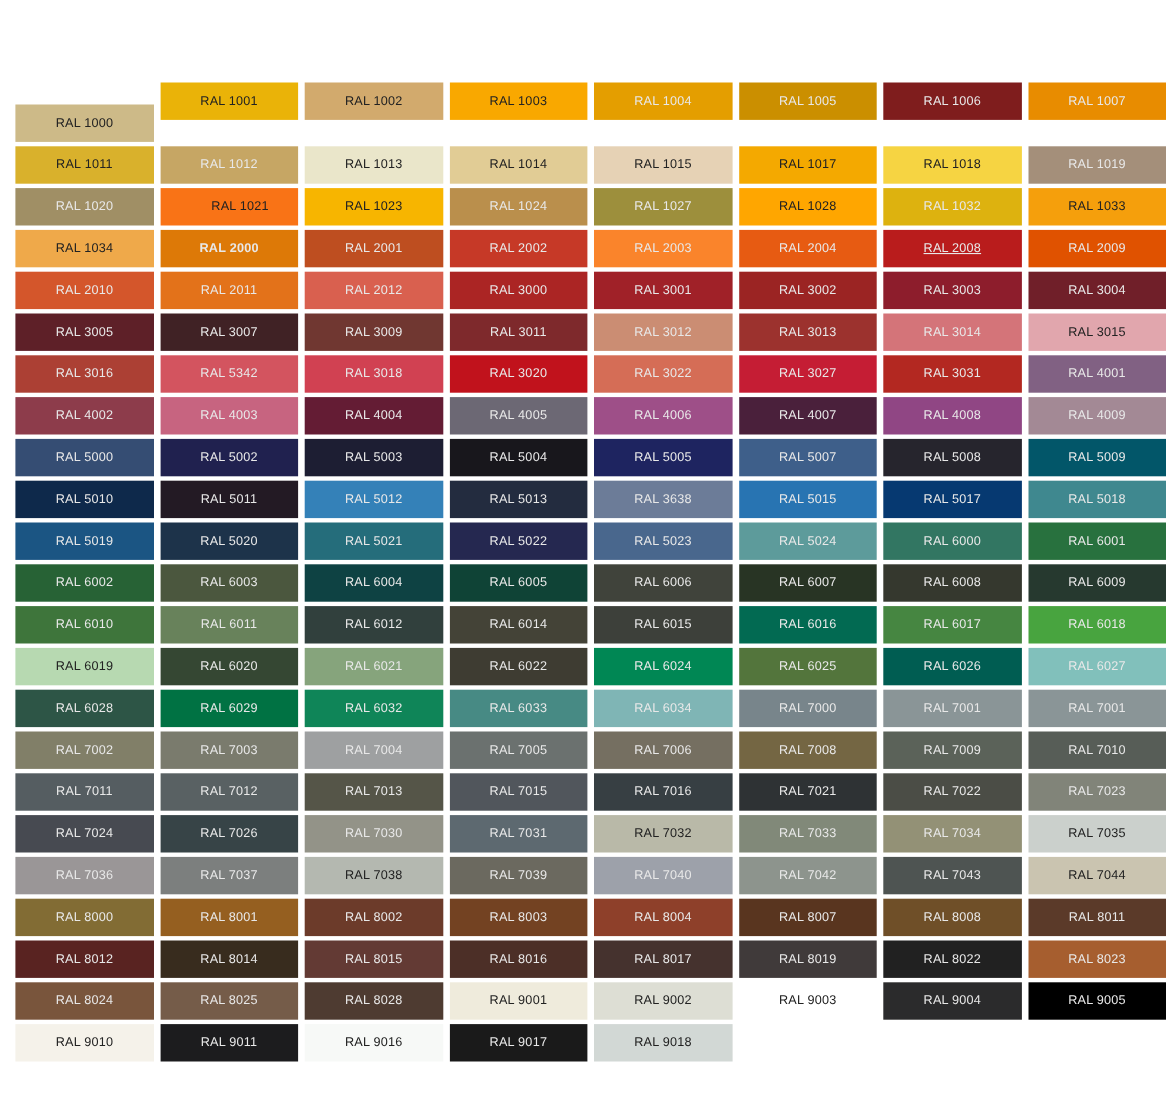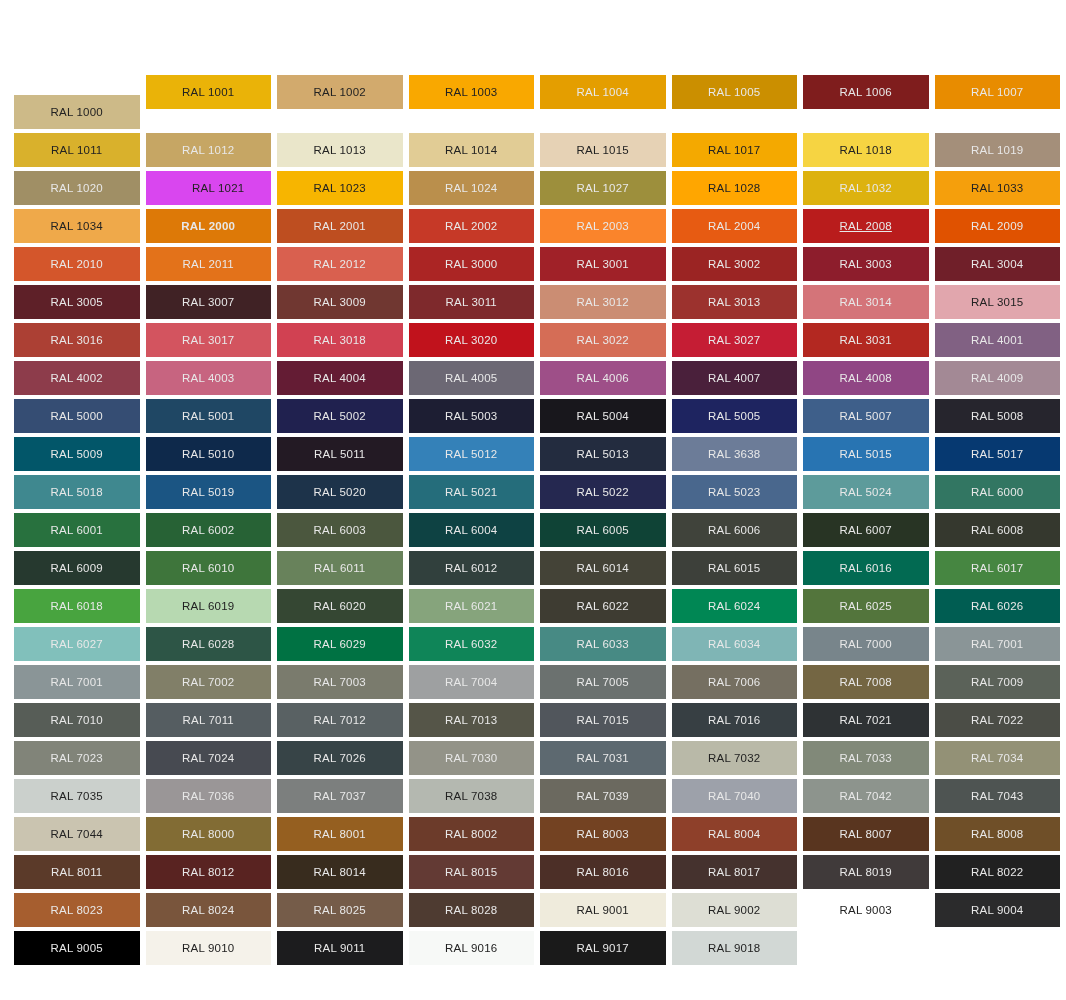--- a/index.html
+++ b/index.html
@@ -56,21 +56,21 @@
       <div class="ral-swatch" style="background: rgb(232, 140, 0); color: rgb(232, 232, 232);">RAL 1007</div>
       <div class="ral-swatch" style="background: rgb(217, 177, 44); color: rgb(34, 34, 34);">RAL 1011</div>
       <div class="ral-swatch" style="background: rgb(198, 166, 100); color: rgb(232, 232, 232);">RAL 1012</div>
       <div class="ral-swatch" style="background: rgb(234, 230, 202); color: rgb(34, 34, 34);">RAL 1013</div>
       <div class="ral-swatch" style="background: rgb(225, 204, 149); color: rgb(34, 34, 34);">RAL 1014</div>
       <div class="ral-swatch" style="background: rgb(230, 210, 181); color: rgb(34, 34, 34);">RAL 1015</div>
       <div class="ral-swatch" style="background: rgb(244, 169, 0); color: rgb(34, 34, 34);">RAL 1017</div>
       <div class="ral-swatch" style="background: rgb(246, 212, 66); color: rgb(34, 34, 34);">RAL 1018</div>
       <div class="ral-swatch" style="background: rgb(164, 143, 122); color: rgb(232, 232, 232);">RAL 1019</div>
       <div class="ral-swatch" style="background: rgb(160, 143, 101); color: rgb(232, 232, 232);">RAL 1020</div>
-      <div class="ral-swatch" style="background: #d946ef; color: rgb(34, 34, 34); padding-left: 20px;">RAL 1021</div>
+      <div class="ral-swatch" style="background: #f97316; color: rgb(34, 34, 34); padding-left: 20px;">RAL 1021</div>
       <div class="ral-swatch" style="background: rgb(247, 181, 0); color: rgb(34, 34, 34);">RAL 1023</div>
       <div class="ral-swatch" style="background: rgb(186, 143, 76); color: rgb(232, 232, 232);">RAL 1024</div>
       <div class="ral-swatch" style="background: rgb(157, 143, 60); color: rgb(232, 232, 232);">RAL 1027</div>
       <div class="ral-swatch" style="background: rgb(255, 166, 0); color: rgb(34, 34, 34);">RAL 1028</div>
       <div class="ral-swatch" style="background: rgb(221, 178, 15); color: rgb(232, 232, 232);">RAL 1032</div>
       <div class="ral-swatch" style="background: rgb(245, 159, 12); color: rgb(34, 34, 34);">RAL 1033</div>
       <div class="ral-swatch" style="background: rgb(239, 169, 74); color: rgb(34, 34, 34);">RAL 1034</div>
       <div class="ral-swatch" style="background: rgb(221, 121, 7); color: rgb(232, 232, 232); font-weight: bold;">RAL 2000</div>
       <div class="ral-swatch" style="background: rgb(190, 78, 32); color: rgb(232, 232, 232);">RAL 2001</div>
       <div class="ral-swatch" style="background: rgb(198, 57, 39); color: rgb(232, 232, 232);">RAL 2002</div>
@@ -88,37 +88,36 @@
       <div class="ral-swatch" style="background: rgb(112, 31, 41); color: rgb(232, 232, 232);">RAL 3004</div>
       <div class="ral-swatch" style="background: rgb(94, 32, 40); color: rgb(232, 232, 232);">RAL 3005</div>
       <div class="ral-swatch" style="background: rgb(64, 34, 37); color: rgb(232, 232, 232);">RAL 3007</div>
       <div class="ral-swatch" style="background: rgb(112, 55, 49); color: rgb(232, 232, 232);">RAL 3009</div>
       <div class="ral-swatch" style="background: rgb(126, 41, 44); color: rgb(232, 232, 232);">RAL 3011</div>
       <div class="ral-swatch" style="background: rgb(203, 141, 115); color: rgb(232, 232, 232);">RAL 3012</div>
       <div class="ral-swatch" style="background: rgb(156, 50, 46); color: rgb(232, 232, 232);">RAL 3013</div>
       <div class="ral-swatch" style="background: rgb(212, 116, 121); color: rgb(232, 232, 232);">RAL 3014</div>
       <div class="ral-swatch" style="background: rgb(225, 166, 173); color: rgb(34, 34, 34);">RAL 3015</div>
       <div class="ral-swatch" style="background: rgb(172, 64, 52); color: rgb(232, 232, 232);">RAL 3016</div>
-      <div class="ral-swatch" style="background: rgb(211, 84, 95); color: rgb(232, 232, 232);">RAL 3017</div>
+      <div class="ral-swatch" style="background: rgb(211, 84, 95); color: rgb(232, 232, 232);">RAL 5342</div>
       <div class="ral-swatch" style="background: rgb(209, 65, 82); color: rgb(232, 232, 232);">RAL 3018</div>
       <div class="ral-swatch" style="background: rgb(193, 18, 28); color: rgb(232, 232, 232);">RAL 3020</div>
       <div class="ral-swatch" style="background: rgb(213, 109, 86); color: rgb(232, 232, 232);">RAL 3022</div>
       <div class="ral-swatch" style="background: rgb(197, 29, 52); color: rgb(232, 232, 232);">RAL 3027</div>
       <div class="ral-swatch" style="background: rgb(179, 40, 33); color: rgb(232, 232, 232);">RAL 3031</div>
       <div class="ral-swatch" style="background: rgb(129, 97, 131); color: rgb(232, 232, 232);">RAL 4001</div>
       <div class="ral-swatch" style="background: rgb(141, 60, 75); color: rgb(232, 232, 232);">RAL 4002</div>
       <div class="ral-swatch" style="background: rgb(199, 100, 128); color: rgb(232, 232, 232);">RAL 4003</div>
       <div class="ral-swatch" style="background: rgb(100, 28, 52); color: rgb(232, 232, 232);">RAL 4004</div>
       <div class="ral-swatch" style="background: rgb(108, 104, 116); color: rgb(232, 232, 232);">RAL 4005</div>
       <div class="ral-swatch" style="background: rgb(158, 79, 136); color: rgb(232, 232, 232);">RAL 4006</div>
       <div class="ral-swatch" style="background: rgb(74, 32, 59); color: rgb(232, 232, 232);">RAL 4007</div>
       <div class="ral-swatch" style="background: rgb(144, 70, 132); color: rgb(232, 232, 232);">RAL 4008</div>
       <div class="ral-swatch" style="background: rgb(163, 137, 149); color: rgb(232, 232, 232);">RAL 4009</div>
       <div class="ral-swatch" style="background: rgb(53, 77, 115); color: rgb(232, 232, 232);">RAL 5000</div>
-      <div class="ral-swatch" style="background: rgb(31, 71, 100); color: rgb(232, 232, 232);">RAL 5001</div>
       <div class="ral-swatch" style="background: rgb(32, 33, 79); color: rgb(232, 232, 232);">RAL 5002</div>
       <div class="ral-swatch" style="background: rgb(29, 30, 51); color: rgb(232, 232, 232);">RAL 5003</div>
       <div class="ral-swatch" style="background: rgb(24, 23, 28); color: rgb(232, 232, 232);">RAL 5004</div>
       <div class="ral-swatch" style="background: rgb(30, 36, 96); color: rgb(232, 232, 232);">RAL 5005</div>
       <div class="ral-swatch" style="background: rgb(62, 95, 138); color: rgb(232, 232, 232);">RAL 5007</div>
       <div class="ral-swatch" style="background: rgb(38, 37, 45); color: rgb(232, 232, 232);">RAL 5008</div>
       <div class="ral-swatch" style="background: rgb(2, 86, 105); color: rgb(232, 232, 232);">RAL 5009</div>
       <div class="ral-swatch" style="background: rgb(14, 41, 75); color: rgb(232, 232, 232);">RAL 5010</div>
       <div class="ral-swatch" style="background: rgb(35, 26, 36); color: rgb(232, 232, 232);">RAL 5011</div>
       <div class="ral-swatch" style="background: rgb(52, 129, 184); color: rgb(232, 232, 232);">RAL 5012</div>

